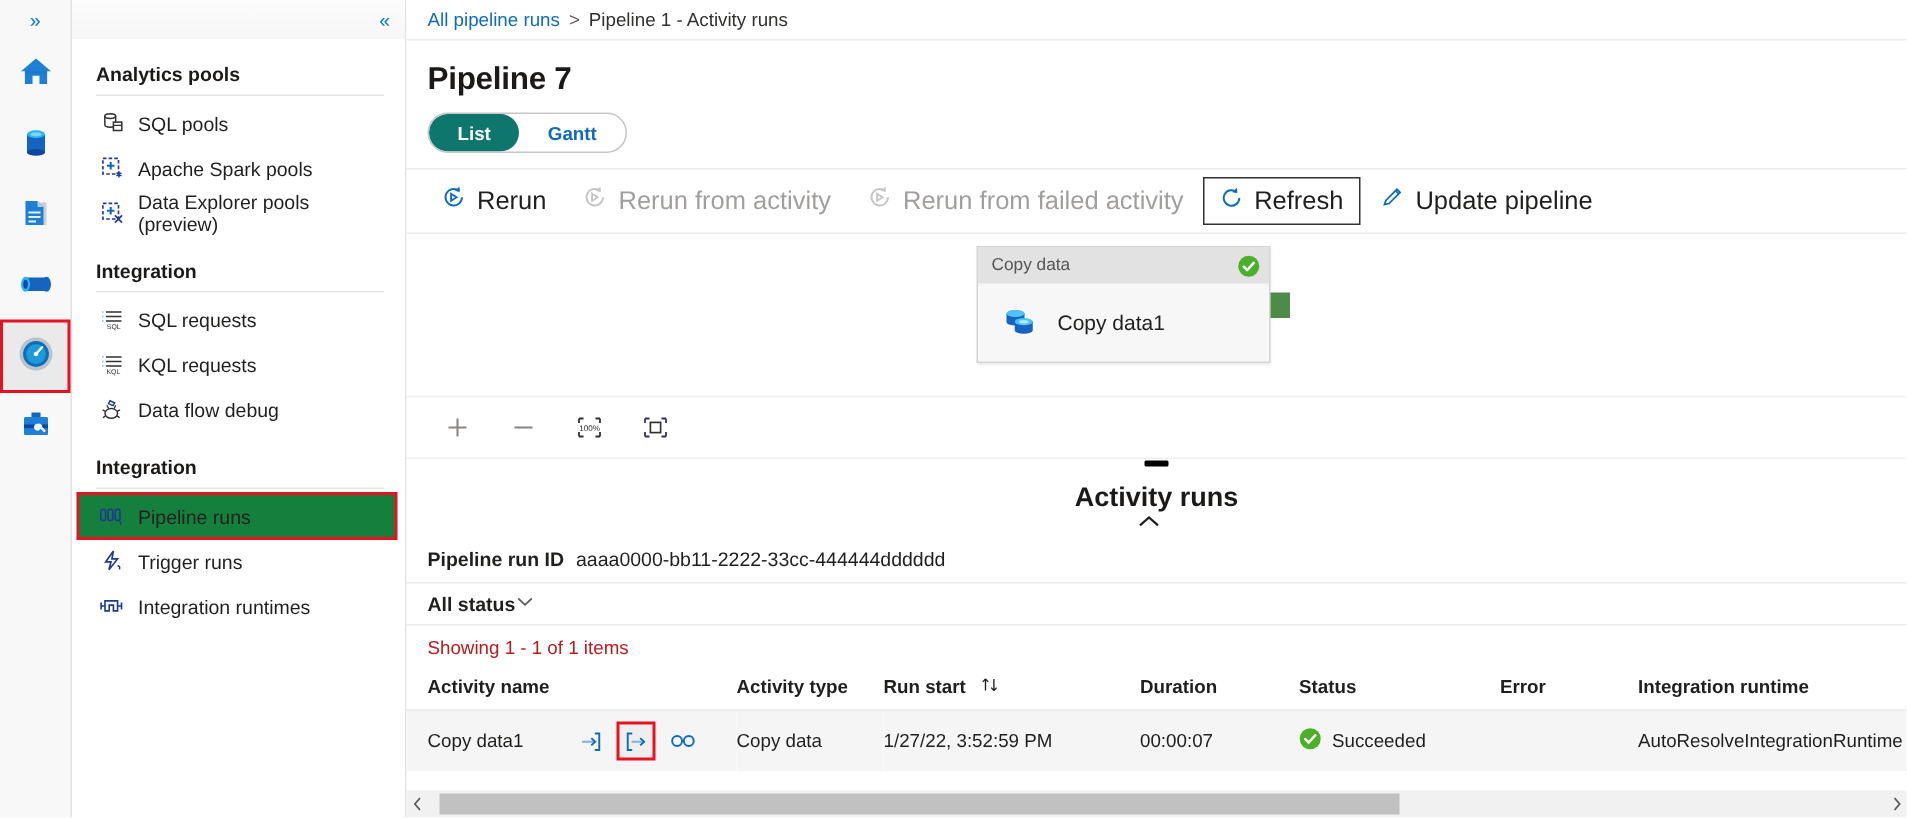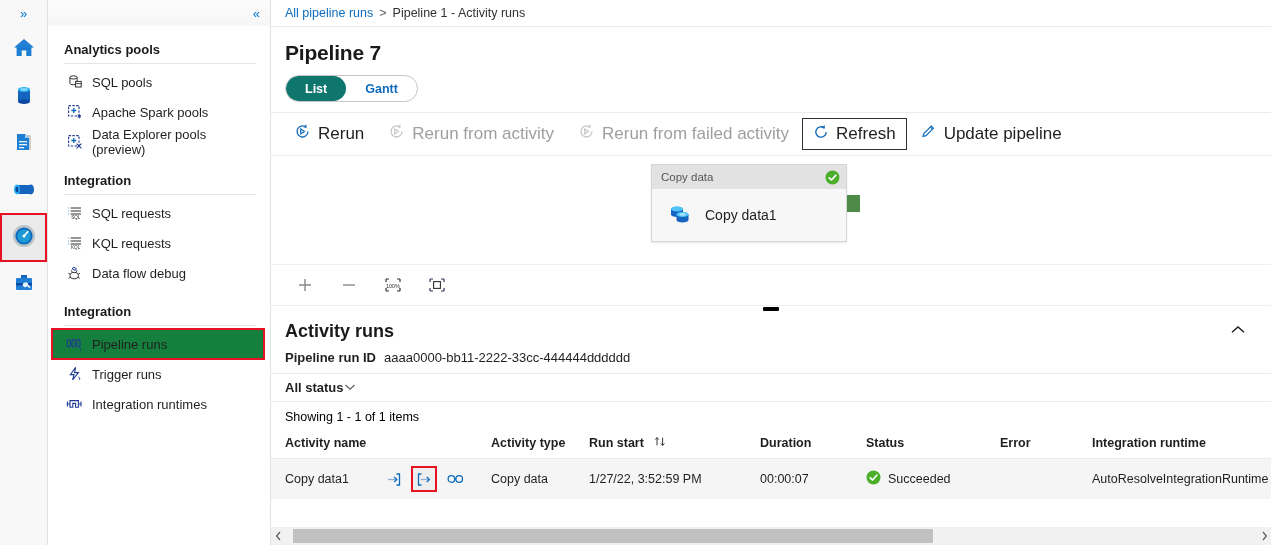--- a/index.html
+++ b/index.html
@@ -155,22 +155,23 @@
   .zoom-btn { width: 24px; height: 24px; display: flex; align-items: center; justify-content: center; cursor: pointer; }
 
   .splitter { height: 9px; position: relative; border-top: 1px solid #efefef; }
   .splitter .grip {
     position: absolute; left: 50%; transform: translateX(-50%); top: 1px;
     width: 16px; height: 4px; background: #000; border-radius: 1px; cursor: row-resize;
   }
 
   .activity-section { flex: 1; display: flex; flex-direction: column; min-height: 0; }
   .act-head {
-    display: flex; align-items: center; justify-content: space-between;
+    display: flex; align-items: center; justify-content: flex-start;
     padding: 6px 14px 2px 14px;
+    flex-direction: column;
   }
   .act-title { font-size: 18px; font-weight: bold; color: #1b1a19; }
   .act-collapse { color: #201f1e; cursor: pointer; padding-right: 10px; }
 
   .runid-row {
     display: flex; align-items: flex-start; gap: 8px;
     padding: 6px 14px 8px 14px; font-size: 13px;
   }
   .runid-label { font-weight: bold; color: #201f1e; }
   .runid-val { color: #201f1e; }
@@ -178,21 +179,21 @@
   .filter-row {
     display: flex; align-items: center;
     padding: 6px 14px; gap: 6px;
     border-top: 1px solid #edebe9;
     border-bottom: 1px solid #edebe9;
     font-size: 13px;
   }
   .filter-pill { display: flex; align-items: center; gap: 0; cursor: pointer; font-weight: bold; color: #201f1e; justify-content: space-between; }
   .caret { color: #605e5c; font-size: 10px; }
 
-  .showing { padding: 8px 14px 4px 14px; font-size: 12.5px; color: #000000; }
+  .showing { padding: 8px 14px 4px 14px; font-size: 12.5px; color: #b91c1c; }
 
   table.runs { width: 100%; border-collapse: collapse; table-layout: fixed; }
   table.runs th {
     text-align: left; font-size: 12.5px; font-weight: bold; color: #201f1e;
     padding: 8px 6px 8px 0; border-bottom: 1px solid #edebe9;
     white-space: nowrap;
   }
   table.runs td {
     font-size: 12.5px; color: #201f1e; padding: 9px 6px 9px 0;
     white-space: nowrap; overflow: hidden;

